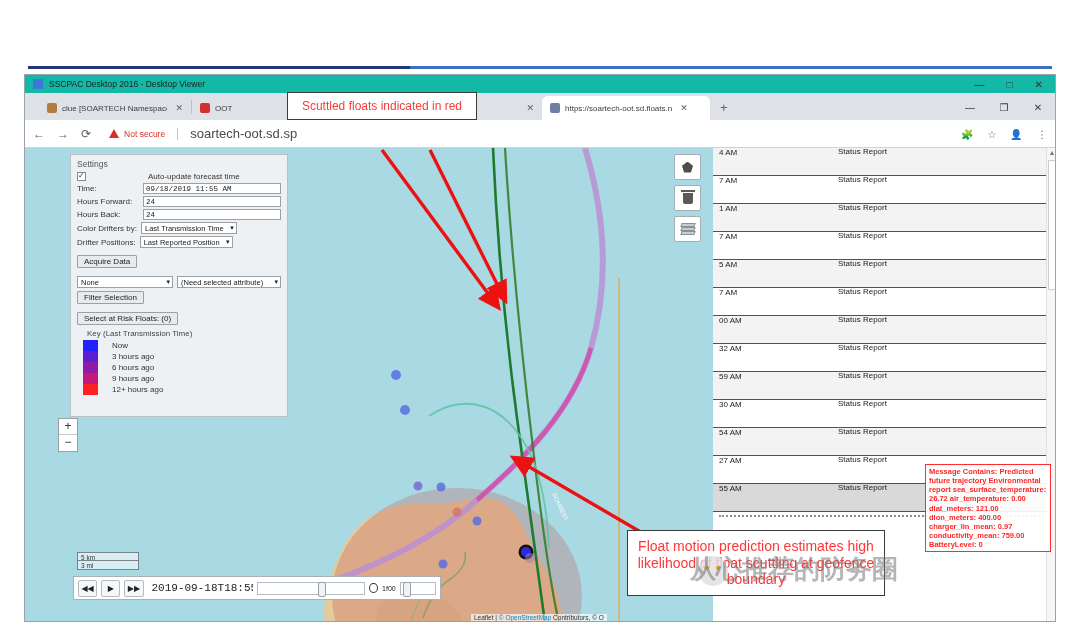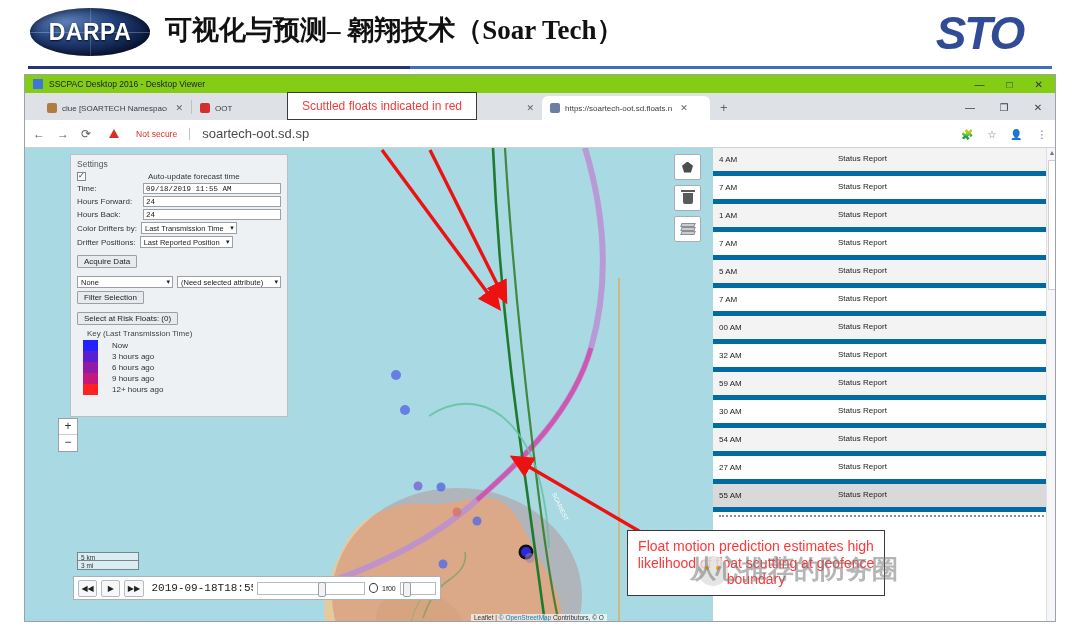--- a/index.html
+++ b/index.html
@@ -65,21 +65,21 @@
 
   
   .app-window {
     position: absolute; left: 24px; top: 74px; width: 1032px; height: 548px;
     background: #b8e0e8;
     border: 1px solid #9aa3ad;
     overflow: hidden;
   }
   .win-titlebar {
     position: absolute; left: 0; top: 0; width: 100%; height: 19px;
-    background: #84cc16; border-bottom: 1px solid #e2e2e2;
+    background: #14b8a6; border-bottom: 1px solid #e2e2e2;
     display: flex; align-items: center; padding-left: 8px;
   }
   .win-appicon {
     width: 10px; height: 10px; background: #3b78d8; margin-right: 6px;
   }
   .win-title { font-size: 8.5px; color: #222; white-space: nowrap; }
   .win-ctrl-group {
     position: absolute; right: 6px; top: 0; height: 19px;
     display: flex; align-items: center; gap: 22px; padding-right: 6px;
   }
@@ -116,21 +116,21 @@
   }
   .win-btns-chrome span {
     width: 34px; text-align: center; font-size: 10px; color: #3c4043;
   }
   .omnibar {
     position: absolute; left: 0; top: 26px; width: 100%; height: 28px;
     background: #ffffff; display: flex; align-items: center;
     padding: 0 8px; gap: 12px; border-bottom: 1px solid #cfd3d7;
   }
   .nav-ico { font-size: 12px; color: #5f6368; }
-  .secure-chip { display: flex; align-items: center; gap: 17px; margin-left: 6px; }
+  .secure-chip { display: flex; align-items: center; gap: 5px; margin-left: 6px; }
   .warn-tri {
     width: 0; height: 0; border-left: 5px solid transparent;
     border-right: 5px solid transparent; border-bottom: 9px solid #d93025;
     position: relative;
   }
   .notsecure { font-size: 8.5px; color: #d93025; }
   .url-sep { width: 1px; height: 12px; background: #c0c4c8; }
   .url-text { font-size: 13px; color: #4a4a4a; white-space: nowrap; }
   .omni-right {
     position: absolute; right: 8px; top: 0; height: 28px;
@@ -254,22 +254,22 @@
   }
   .pb-speed-ico { width: 10px; height: 10px; border: 1.4px solid #333; border-radius: 50%; }
   .pb-speed-lbl { font-size: 7px; color: #222; }
 
   
   .table-panel {
     position: absolute; left: 688px; top: 0; width: 344px; height: 475px;
     background: #fff; overflow: hidden;
   }
   .trow {
-    height: 28px; border-bottom: 5px solid #0369a1;
-    display: flex; align-items: center; font-size: 8px; color: #222;
+    height: 28px; border-bottom: 1px solid #0369a1;
+    display: flex; align-items: flex-start; font-size: 8px; color: #222;
   }
   .trow.alt { background: #f3f3f3; }
   .trow.sel { background: #d9d9d9; }
   .tc-time { width: 125px; padding-left: 6px; white-space: nowrap; }
   .tc-type { width: 95px; line-height: 1.05; }
   .dotted-sep {
     height: 0; border-top: 2px dotted #8a8f94; margin: 3px 6px 0 6px;
   }
   .panel-scrollbar {
     position: absolute; right: 1px; top: 0; width: 10px; height: 475px;
@@ -322,25 +322,20 @@
   }
   .wm-circle::after {
     content:""; position:absolute; left:18px; top:10px; width:4px; height:4px;
     border-radius:50%; background:#f0a500;
   }
 </style>
 </head>
 <body>
 
 <div class="slide-header">
-  <div class="darpa-logo">
-    <span class="darpa-text">DARPA</span>
-  </div>
-  <div class="slide-title">可视化与预测– 翱翔技术（Soar Tech）</div>
-  <div class="sto-logo">STO</div>
   <div class="header-rule"></div>
   <div class="header-rule2"></div>
 </div>
 
 <div class="app-window">
 
   <div class="win-titlebar">
     <span class="win-appicon"></span>
     <span class="win-title">SSCPAC Desktop 2016 - Desktop Viewer</span>
     <div class="win-ctrl-group">
@@ -601,20 +596,21 @@
         <div class="trow">
           <span class="tc-time">27 AM</span>
           <span class="tc-type">Status Report</span>
         </div>
         <div class="trow sel">
           <span class="tc-time">55 AM</span>
           <span class="tc-type">Status Report</span>
         </div>
         <div class="dotted-sep"></div>
 
+        <div class="msgbox">Message Contains: Predicted future trajectory Environmental report sea_surface_temperature: 26.72 air_temperature: 0.00 dlat_meters: 121.00 dlon_meters: 400.00 charger_lin_mean: 0.97 conductivity_mean: 759.00 BatteryLevel: 0</div>
 
         <div class="panel-scrollbar">
           <span class="arrow">▲</span>
           <span class="thumb"></span>
         </div>
       </div>
 
     </div>
   </div>
 </div>

